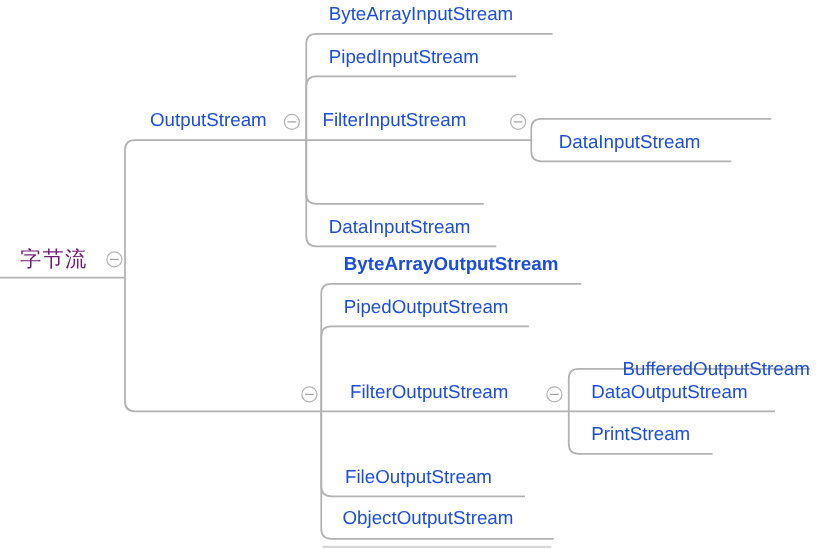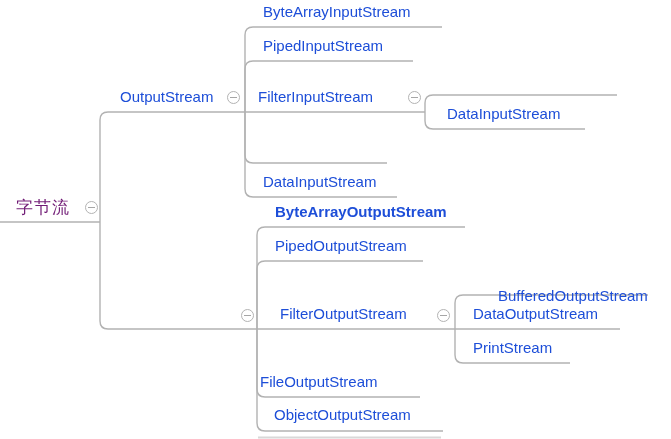--- a/index.html
+++ b/index.html
@@ -80,21 +80,21 @@
   <span class="lbl" style="left:258px;top:87px;">FilterInputStream</span>
   <span class="lbl" style="left:447px;top:104px;">DataInputStream</span>
   <span class="lbl" style="left:263px;top:172px;">DataInputStream</span>
 
   <span class="lbl" style="left:275px;top:202px;font-weight:bold;">ByteArrayOutputStream</span>
   <span class="lbl" style="left:275px;top:236px;">PipedOutputStream</span>
   <span class="lbl" style="left:280px;top:304px;">FilterOutputStream</span>
   <span class="lbl" style="left:498px;top:270px;margin-top:16px;">BufferedOutputStream</span>
   <span class="lbl" style="left:473px;top:304px;">DataOutputStream</span>
   <span class="lbl" style="left:473px;top:338px;">PrintStream</span>
-  <span class="lbl" style="left:260px;top:372px;text-align:right;">FileOutputStream</span>
+  <span class="lbl" style="left:276px;top:372px;text-align:right;">FileOutputStream</span>
   <span class="lbl" style="left:274px;top:405px;">ObjectOutputStream</span>
 
   <span class="collapse" style="left:85px;top:201px;">
       <i></i>
     </span>
   <span class="collapse" style="left:227px;top:91px;">
       <i></i>
     </span>
   <span class="collapse" style="left:408px;top:91px;">
       <i></i>

